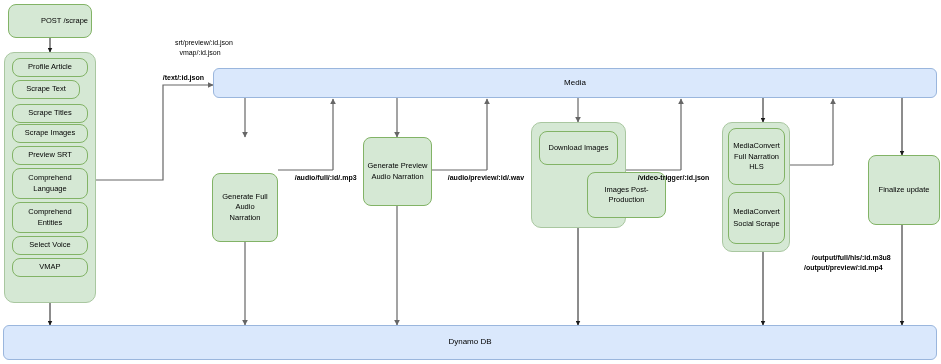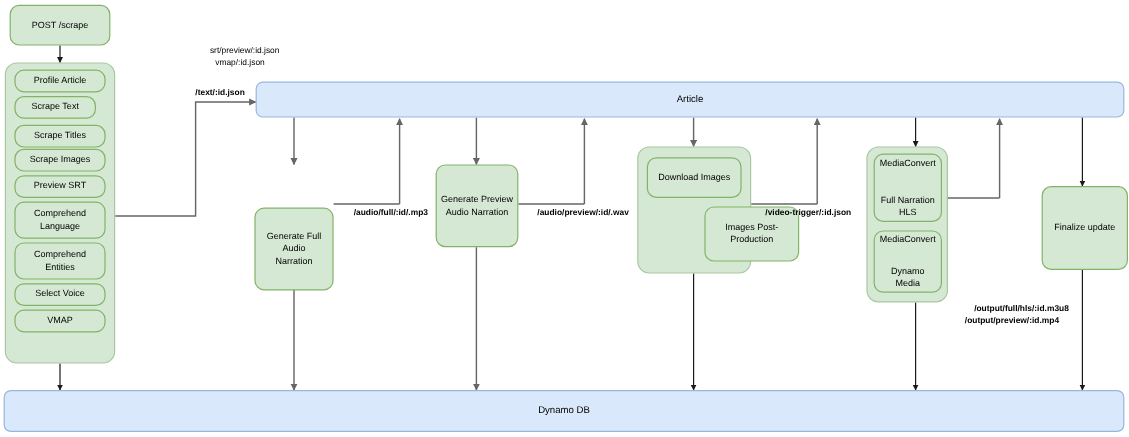--- a/index.html
+++ b/index.html
@@ -64,21 +64,21 @@
   }
   .label.bold {
     font-weight: bold;
   }
   .label.center {
     text-align: center;
   }
   .stack {
     display: flex;
     flex-direction: column;
-    justify-content: space-between;
+    justify-content: center;
     gap: 1px;
   }
 </style>
 </head>
 <body>
 
 <div id="canvas">
 
   <svg class="edges" viewBox="0 0 941 364">
     <defs>
@@ -122,21 +122,21 @@
     <path d="M 833 165 L 833 99" stroke="#666666" stroke-width="1.2" fill="none" marker-end="url(#arrGray)"></path>
     <path d="M 790 165 L 833 165" stroke="#666666" stroke-width="1.2" fill="none"></path>
 
     <path d="M 763 252 L 763 325" stroke="#1a1a1a" stroke-width="1" fill="none" marker-end="url(#arrDark)"></path>
 
     <path d="M 902 98 L 902 155" stroke="#1a1a1a" stroke-width="1" fill="none" marker-end="url(#arrDark)"></path>
 
     <path d="M 902 225 L 902 325" stroke="#1a1a1a" stroke-width="1" fill="none" marker-end="url(#arrDark)"></path>
   </svg>
 
-  <div class="node green" style="left:8px; top:4px; width:84px; height:34px;">
+  <div class="node green" style="left:8px; top:4px; width:84px; height:34px;justify-content:flex-end;">
     <span>POST /scrape</span>
   </div>
 
   <div class="node group" style="left:4px; top:52px; width:92px; height:251px; display:block; padding:5px;">
   </div>
   <div class="node green" style="left:12px; top:58px; width:76px; height:19px;">
     <span>Profile Article</span>
   </div>
   <div class="node green" style="left:12px; top:80px; width:68px; height:19px;">
     <span>Scrape Text</span>
@@ -159,21 +159,21 @@
 Entities</span>
   </div>
   <div class="node green" style="left:12px; top:236px; width:76px; height:19px;">
     <span>Select Voice</span>
   </div>
   <div class="node green" style="left:12px; top:258px; width:76px; height:19px;">
     <span>VMAP</span>
   </div>
 
   <div class="node blue" style="left:213px; top:68px; width:724px; height:30px;">
-    <span>Article</span>
+    <span>Media</span>
   </div>
 
   <div class="node blue" style="left:3px; top:325px; width:934px; height:35px;">
     <span>Dynamo DB</span>
   </div>
 
   <div class="node green" style="left:212px; top:137px; width:66px; height:69px; white-space:pre-line;margin-top:36px;">
     <span>Generate Full Audio
 Narration</span>
   </div>
@@ -195,21 +195,21 @@
 
   <div class="node group" style="left:722px; top:122px; width:68px; height:130px; display:block;">
   </div>
   <div class="node green stack" style="left:728px; top:128px; width:57px; height:57px; white-space:pre-line;">
     <span>MediaConvert</span>
     <span>Full Narration
 HLS</span>
   </div>
   <div class="node green stack" style="left:728px; top:192px; width:57px; height:52px; white-space:pre-line;">
     <span>MediaConvert</span>
-    <span>Dynamo Media</span>
+    <span>Social Scrape</span>
   </div>
 
   <div class="node green" style="left:868px; top:155px; width:72px; height:70px;">
     <span>Finalize update</span>
   </div>
 
   <div class="label center" style="left:150px; top:28px; width:100px;">
     <span style="white-space:pre-line;">srt/preview/:id.json
 vmap/:id.json</span>
   </div>

